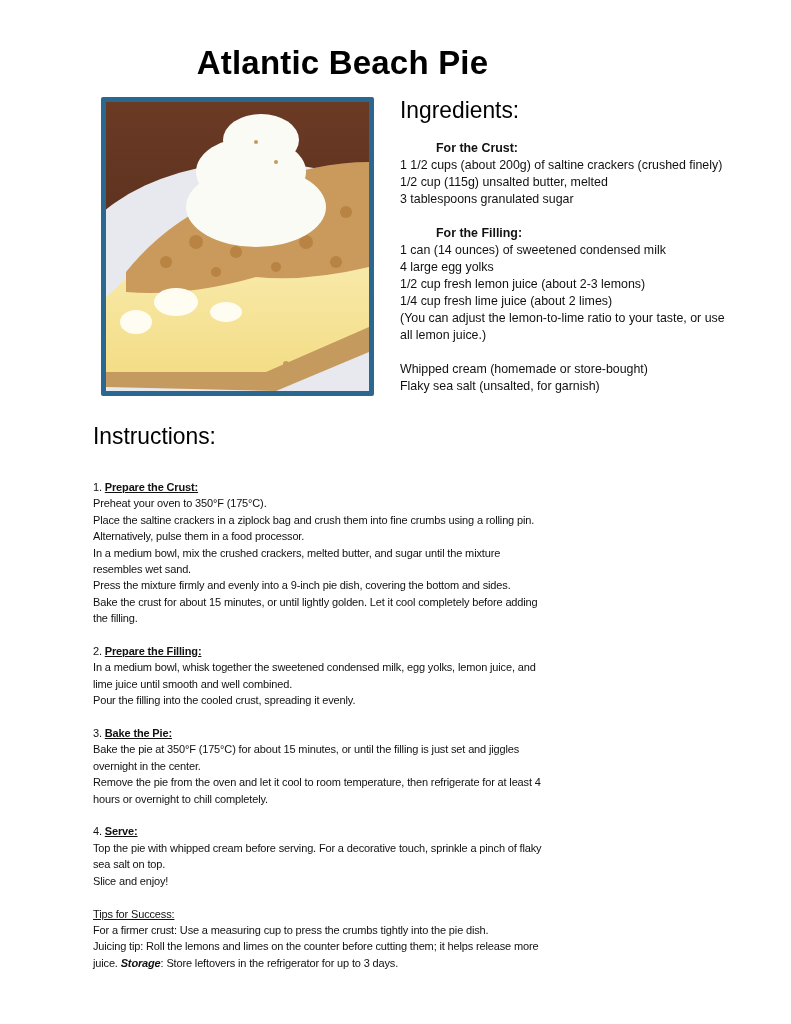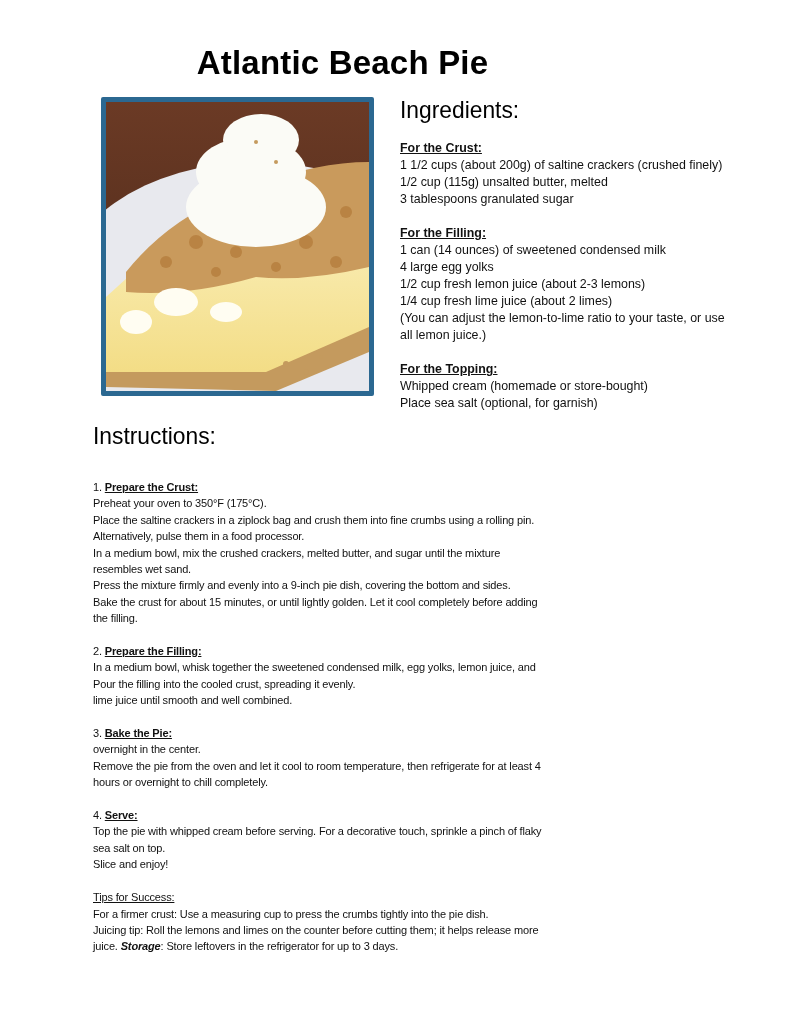--- a/index.html
+++ b/index.html
@@ -7,21 +7,21 @@
          font-family: "Liberation Sans", sans-serif; color: #111; }
   .title { position: absolute; left: 0; width: 685px; top: 44px; text-align: center;
            font-size: 33px; font-weight: bold; letter-spacing: 0.2px; margin: 0; color:#000; }
   .photo { position: absolute; left: 101px; top: 97px; width: 263px; height: 289px;
            border: 5px solid #2b6891; border-radius: 2px; overflow: hidden; background: #5a3422; }
   .photo svg { display: block; width: 100%; height: 100%; }
   .ing-heading { position: absolute; left: 400px; top: 96px; font-size: 24px; margin: 0;
                  font-weight: normal; color:#000; transform: scaleX(0.95); transform-origin: left; }
   .ing { position: absolute; left: 400px; top: 140px; width: 360px; font-size: 12.4px; line-height: 17px; }
   .ing .group { margin-bottom: 17px; }
-  .ing .sub { font-weight: bold; text-decoration: underline; display: block; }
+  .ing .sub { font-weight: bold; display: block; margin-left: 36px; }
   .ing .line { display: block; }
   .ins-heading { position: absolute; left: 93px; top: 422px; font-size: 24px; margin: 0;
                  font-weight: normal; color:#000; transform: scaleX(0.95); transform-origin: left; }
   .ins { position: absolute; left: 93px; top: 479px; width: 610px; font-size: 11px; line-height: 16.4px;
          letter-spacing: -0.15px; }
   .ins .step { margin-bottom: 16.4px; }
   .ins .step-head { display: block; }
   .ins .step-title { font-weight: bold; text-decoration: underline; }
   .ins .line { display: block; }
   .ins .tips-title { font-weight: normal; text-decoration: underline; display: block; }
@@ -91,48 +91,48 @@
   <div class="group">
     <span class="sub">For the Filling:</span>
     <span class="line">1 can (14 ounces) of sweetened condensed milk</span>
     <span class="line">4 large egg yolks</span>
     <span class="line">1/2 cup fresh lemon juice (about 2-3 lemons)</span>
     <span class="line">1/4 cup fresh lime juice (about 2 limes)</span>
     <span class="line">(You can adjust the lemon-to-lime ratio to your taste, or use</span>
     <span class="line">all lemon juice.)</span>
   </div>
   <div class="group">
-    <span class="sub">For the Topping:</span>
     <span class="line">Whipped cream (homemade or store-bought)</span>
-    <span class="line">Place sea salt (optional, for garnish)</span>
+    <span class="line">Flaky sea salt (unsalted, for garnish)</span>
   </div>
 </div>
 
 <h2 class="ins-heading">Instructions:</h2>
 
 <div class="ins">
   <div class="step">
     <span class="step-head"><span>1. </span><span class="step-title">Prepare the Crust:</span></span>
     <span class="line">Preheat your oven to 350°F (175°C).</span>
     <span class="line">Place the saltine crackers in a ziplock bag and crush them into fine crumbs using a rolling pin.</span>
     <span class="line">Alternatively, pulse them in a food processor.</span>
     <span class="line">In a medium bowl, mix the crushed crackers, melted butter, and sugar until the mixture</span>
     <span class="line">resembles wet sand.</span>
     <span class="line">Press the mixture firmly and evenly into a 9-inch pie dish, covering the bottom and sides.</span>
     <span class="line">Bake the crust for about 15 minutes, or until lightly golden. Let it cool completely before adding</span>
     <span class="line">the filling.</span>
   </div>
   <div class="step">
     <span class="step-head"><span>2. </span><span class="step-title">Prepare the Filling:</span></span>
     <span class="line">In a medium bowl, whisk together the sweetened condensed milk, egg yolks, lemon juice, and</span>
+    <span class="line">lime juice until smooth and well combined.</span>
     <span class="line">Pour the filling into the cooled crust, spreading it evenly.</span>
-    <span class="line">lime juice until smooth and well combined.</span>
   </div>
   <div class="step">
     <span class="step-head"><span>3. </span><span class="step-title">Bake the Pie:</span></span>
+    <span class="line">Bake the pie at 350°F (175°C) for about 15 minutes, or until the filling is just set and jiggles</span>
     <span class="line">overnight in the center.</span>
     <span class="line">Remove the pie from the oven and let it cool to room temperature, then refrigerate for at least 4</span>
     <span class="line">hours or overnight to chill completely.</span>
   </div>
   <div class="step">
     <span class="step-head"><span>4. </span><span class="step-title">Serve:</span></span>
     <span class="line">Top the pie with whipped cream before serving. For a decorative touch, sprinkle a pinch of flaky</span>
     <span class="line">sea salt on top.</span>
     <span class="line">Slice and enjoy!</span>
   </div>

